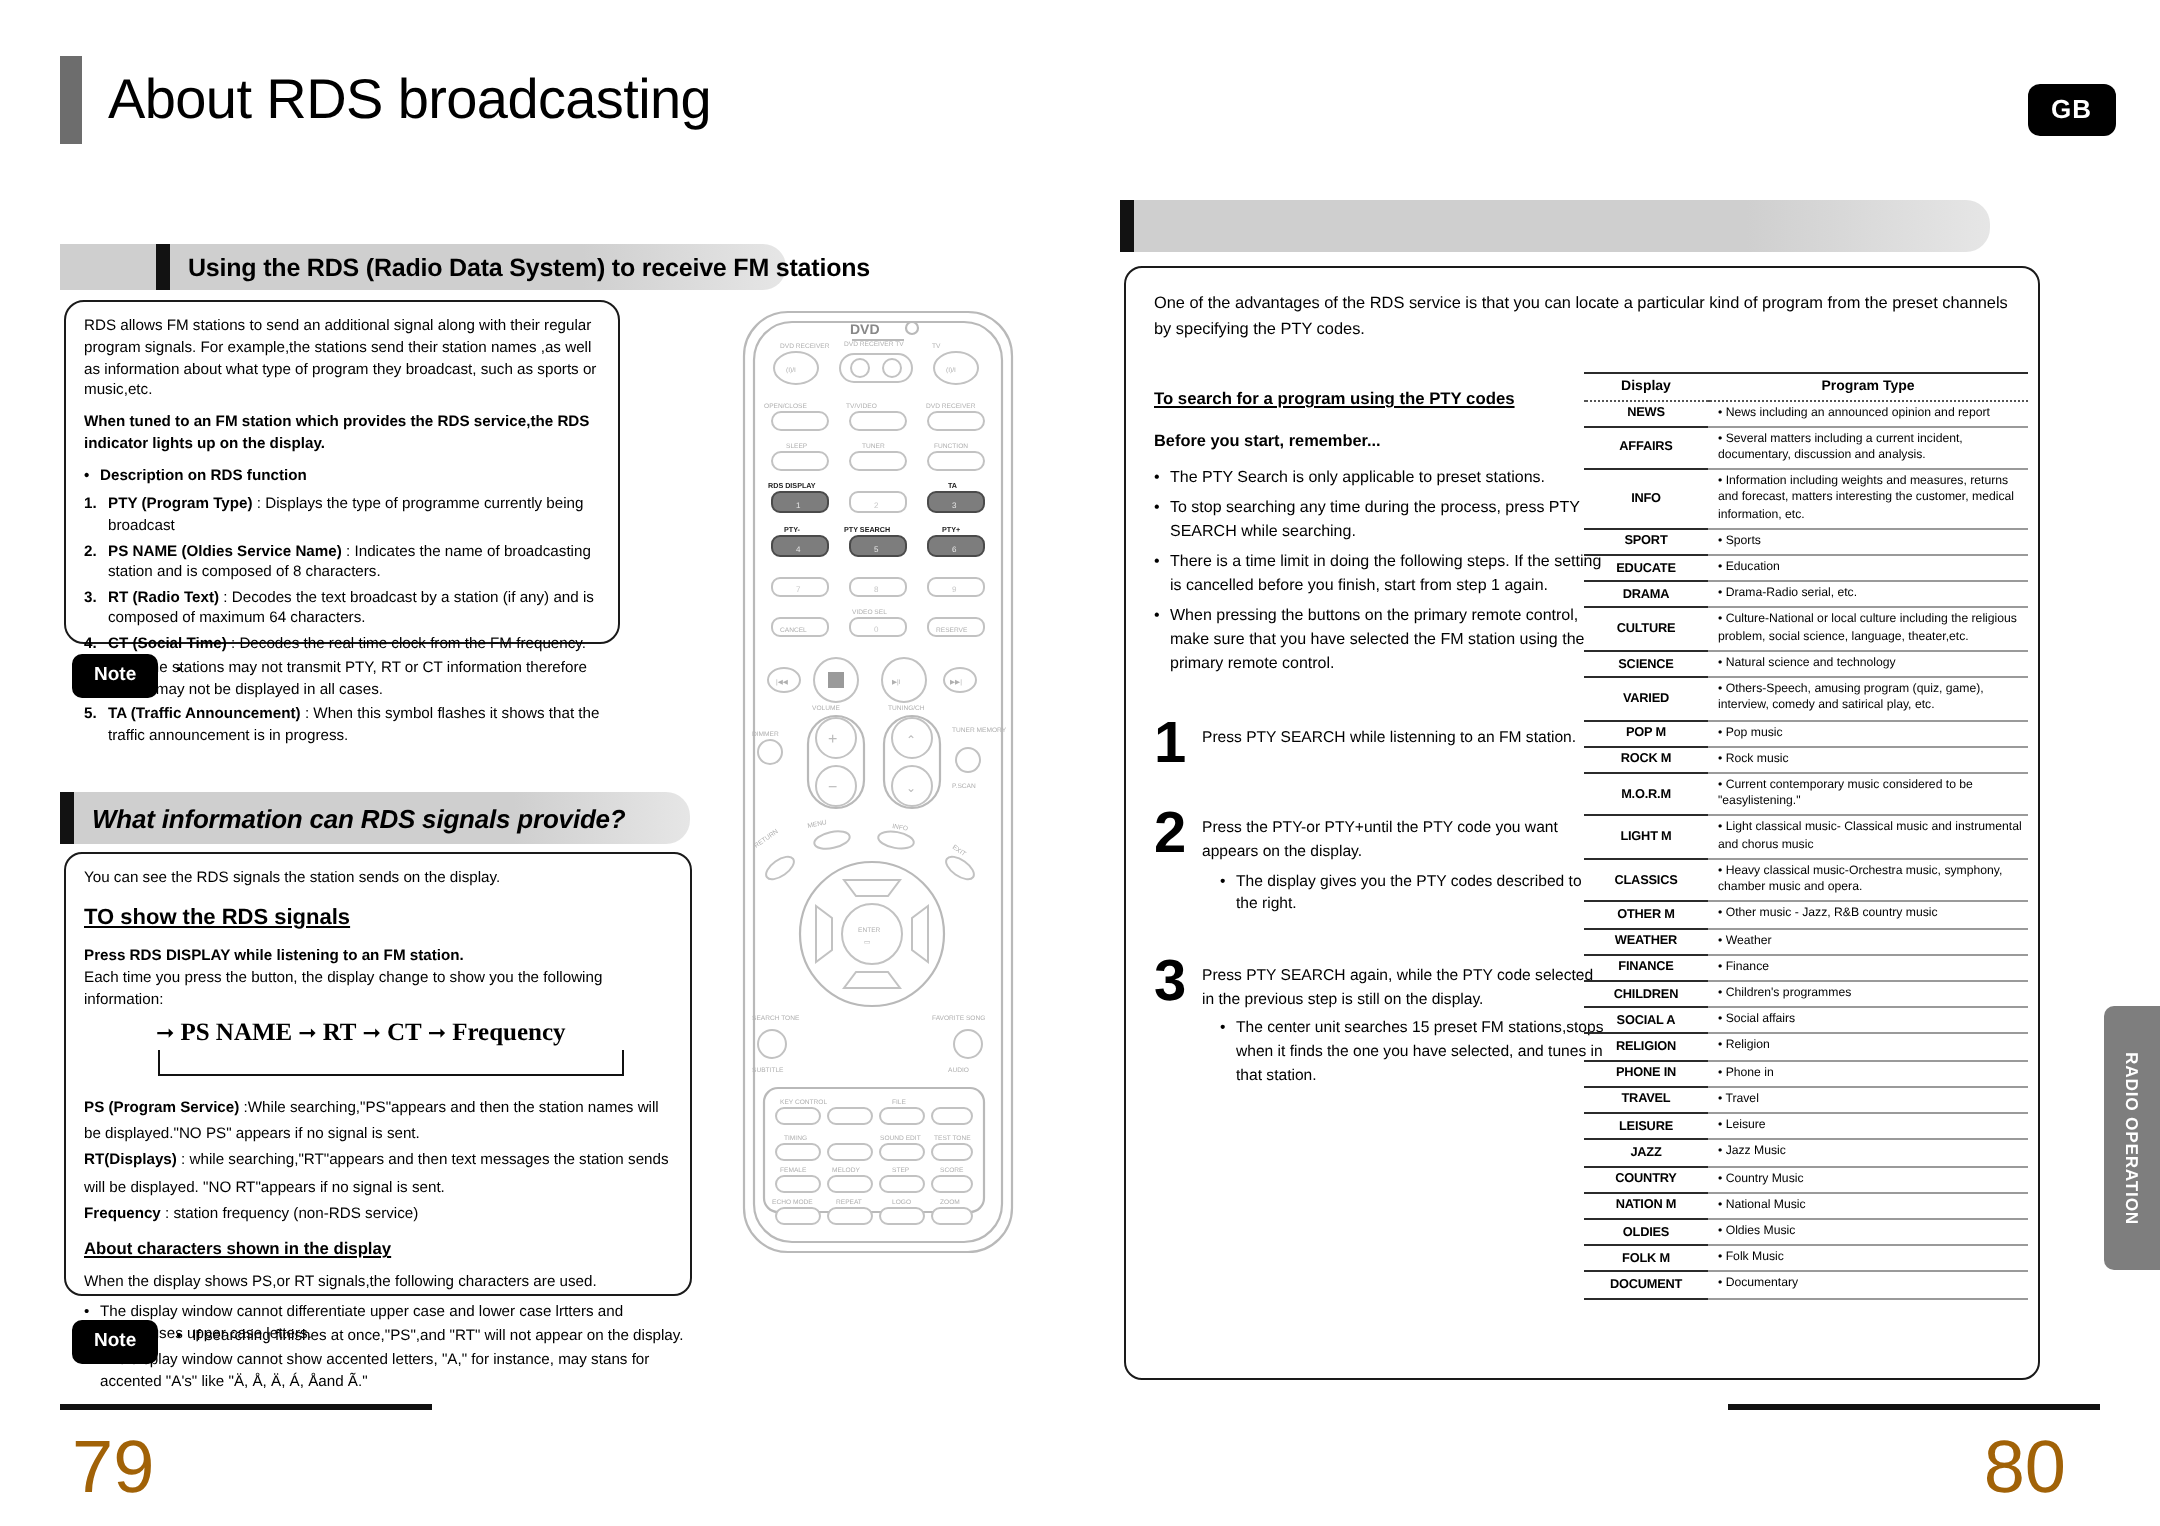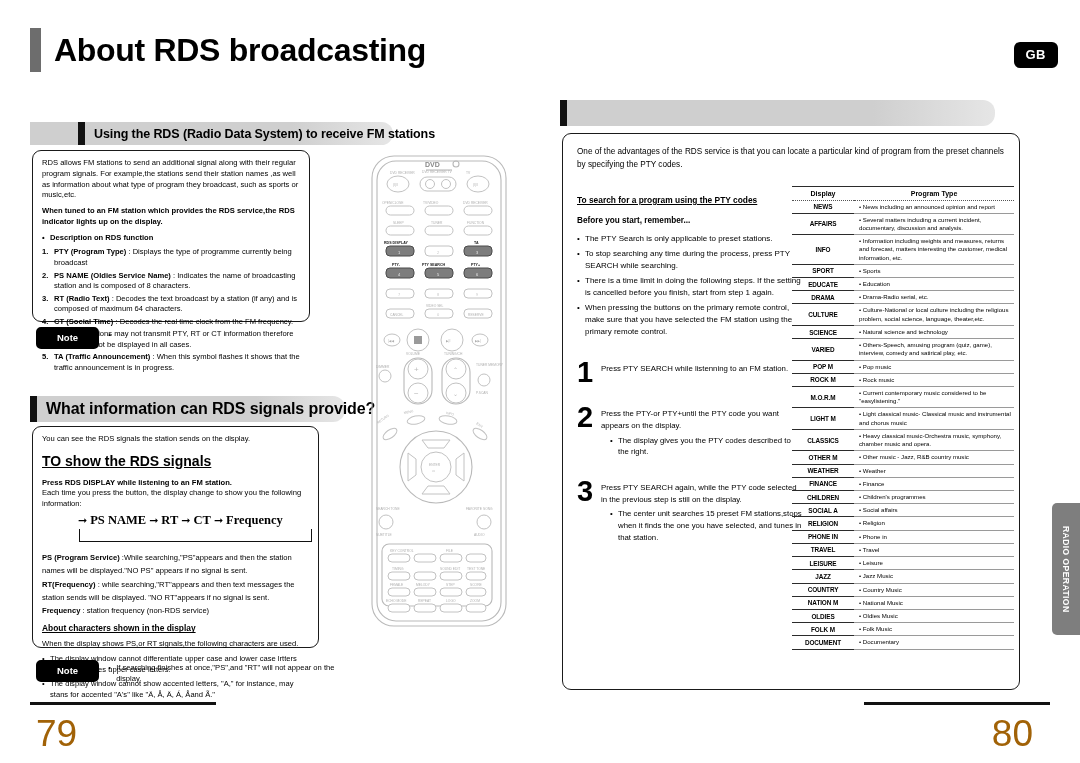--- a/index.html
+++ b/index.html
@@ -6,21 +6,21 @@
   body{
     width:1080px;height:763px;background:#ffffff;
     font-family:"Liberation Sans", sans-serif;
     color:#000;overflow:hidden;position:relative;
   }
   .page{position:absolute;inset:0;}
 
   
   .title-wrap{position:absolute;left:30px;top:28px;display:flex;align-items:center;}
   .title-bar{width:11px;height:44px;background:#6d6d6d;margin-right:13px;}
-  .page-title{font-size:32px;font-weight:bold;letter-spacing:-.3px;line-height:1;}
+  .page-title{font-size:28px;font-weight:normal;letter-spacing:-.3px;line-height:1;}
   .gb-badge{
     position:absolute;right:22px;top:42px;background:#000;color:#fff;
     border-radius:6px;font-size:13px;font-weight:bold;
     padding:5px 12px 6px;letter-spacing:.5px;
   }
 
   
   .sec-head{
     position:absolute;display:flex;align-items:center;height:23px;
     background:linear-gradient(to right,#cfcfcf 0%,#cfcfcf 72%,#e6e6e6 100%);
@@ -43,21 +43,21 @@
   .li{display:flex;}
   .li .bul{width:8px;flex:0 0 auto;}
   .li .num{width:12px;flex:0 0 auto;font-weight:bold;}
   .li .txt{flex:1;}
   .indent{padding-left:9px;}
 
   
   .note-row{position:absolute;display:flex;align-items:flex-start;}
   .note-tag{
     background:#000;color:#fff;font-size:9.5px;font-weight:bold;
-    border-radius:5px;padding:3px 19px 4px;margin-right:9px;flex:0 0 auto;
+    border-radius:5px;padding:3px 9px 4px;margin-right:9px;flex:0 0 auto;
     border:2px solid #000;
   }
   .note-txt{font-size:7.6px;line-height:1.45;padding-top:2px;}
 
   
   .flow{
     position:absolute;font-family:"Liberation Serif",serif;
     font-size:12.5px;font-weight:bold;white-space:nowrap;
     display:flex;align-items:center;
   }
@@ -114,21 +114,21 @@
     <div class="title-bar"></div>
     <div class="page-title">About RDS broadcasting</div>
   </div>
   <div class="gb-badge">GB</div>
 
   <div class="sec-head" style="left:30px;top:122px;width:315px;padding-left:48px;">
     <div class="tick"></div>
     <div class="lbl">Using the RDS (Radio Data System) to receive FM stations</div>
   </div>
 
-  <div class="box" style="left:32px;top:150px;width:278px;height:172px;">
+  <div class="box" style="left:32px;top:150px;width:278px;height:172px;border-radius:10px;">
     <div style="padding:7px 9px 0 9px;">
       <div class="t">RDS allows FM stations to send an additional signal along with their regular program signals. For example,the stations send their station names ,as well as information about what  type of program they broadcast, such as sports or music,etc.</div>
       <div class="t bold" style="margin-top:5px;">When tuned to an FM station which provides the RDS service,the RDS indicator lights up on the display.</div>
       <div class="t bold li" style="margin-top:5px;">
         <span class="bul">•</span>
         <span class="txt">Description on RDS function</span>
       </div>
 
       <div style="margin-top:4px;">
         <div class="t li">
@@ -161,48 +161,48 @@
 
   <div class="note-row" style="left:36px;top:327px;width:308px;">
     <div class="note-tag">Note</div>
     <div class="note-txt li" style="width:238px;">
       <span class="bul">•</span>
     </div>
   </div>
 
   <div class="sec-head" style="left:30px;top:396px;width:315px;height:26px;">
     <div class="tick" style="height:26px;"></div>
-    <div class="lbl" style="font-size:16px;">What information can RDS signals provide?</div>
-  </div>
-
-  <div class="box" style="left:32px;top:426px;width:287px;height:222px;">
+    <div class="lbl" style="font-size:13px;font-style:italic;">What information can RDS signals provide?</div>
+  </div>
+
+  <div class="box" style="left:32px;top:426px;width:314px;height:222px;">
     <div style="padding:7px 9px 0 9px;">
       <div class="t">You can see the RDS signals the station sends on the display.</div>
-      <div class="t bold ul" style="margin-top:7px;font-size:14px;display:inline-block;">TO show the RDS signals</div>
+      <div class="t bold ul" style="margin-top:7px;font-size:11px;display:inline-block;">TO show the RDS signals</div>
       <div class="t bold" style="margin-top:6px;">Press RDS DISPLAY while listening to an FM station.</div>
       <div class="t">Each time you press the button, the display change to show you the following information:</div>
 
       
       <div style="position:relative;height:36px;margin-top:3px;">
         <div style="position:absolute;left:37px;top:16px;width:231px;height:12px;border:1.4px solid #111;border-top:none;"></div>
         <div class="flow" style="left:33px;top:0;">
           <span class="ar">➞</span>
           <span>PS NAME</span>
           <span class="ar">➞</span>
           <span>RT</span>
           <span class="ar">➞</span>
           <span>CT</span>
           <span class="ar">➞</span>
           <span>Frequency</span>
         </div>
       </div>
 
       <div class="t" style="margin-top:2px;line-height:1.75;">
         <div><b>PS (Program Service)</b><span> :While searching,"PS"appears and then the station names will be displayed."NO PS" appears if no signal is sent.</span></div>
-        <div><b>RT(Frequency)</b><span> : while searching,"RT"appears and then text messages the station sends will be displayed. "NO RT"appears if no signal is sent.</span></div>
+        <div><b>RT(Displays)</b><span> : while searching,"RT"appears and then text messages the station sends will be displayed. "NO RT"appears if no signal is sent.</span></div>
         <div><b>Frequency</b><span> : station frequency (non-RDS service)</span></div>
       </div>
 
       <div class="t bold ul" style="margin-top:6px;font-size:8.4px;display:inline-block;text-decoration:underline;">About characters shown in the display</div>
       <div class="t" style="margin-top:4px;">When the display shows PS,or RT signals,the following characters are used.</div>
       <div class="t li" style="margin-top:4px;">
         <span class="bul">•</span>
         <span class="txt">The display window cannot differentiate upper case and lower case lrtters and always uses upper case letters.</span>
       </div>
       <div class="t li" style="margin-top:3px;">

